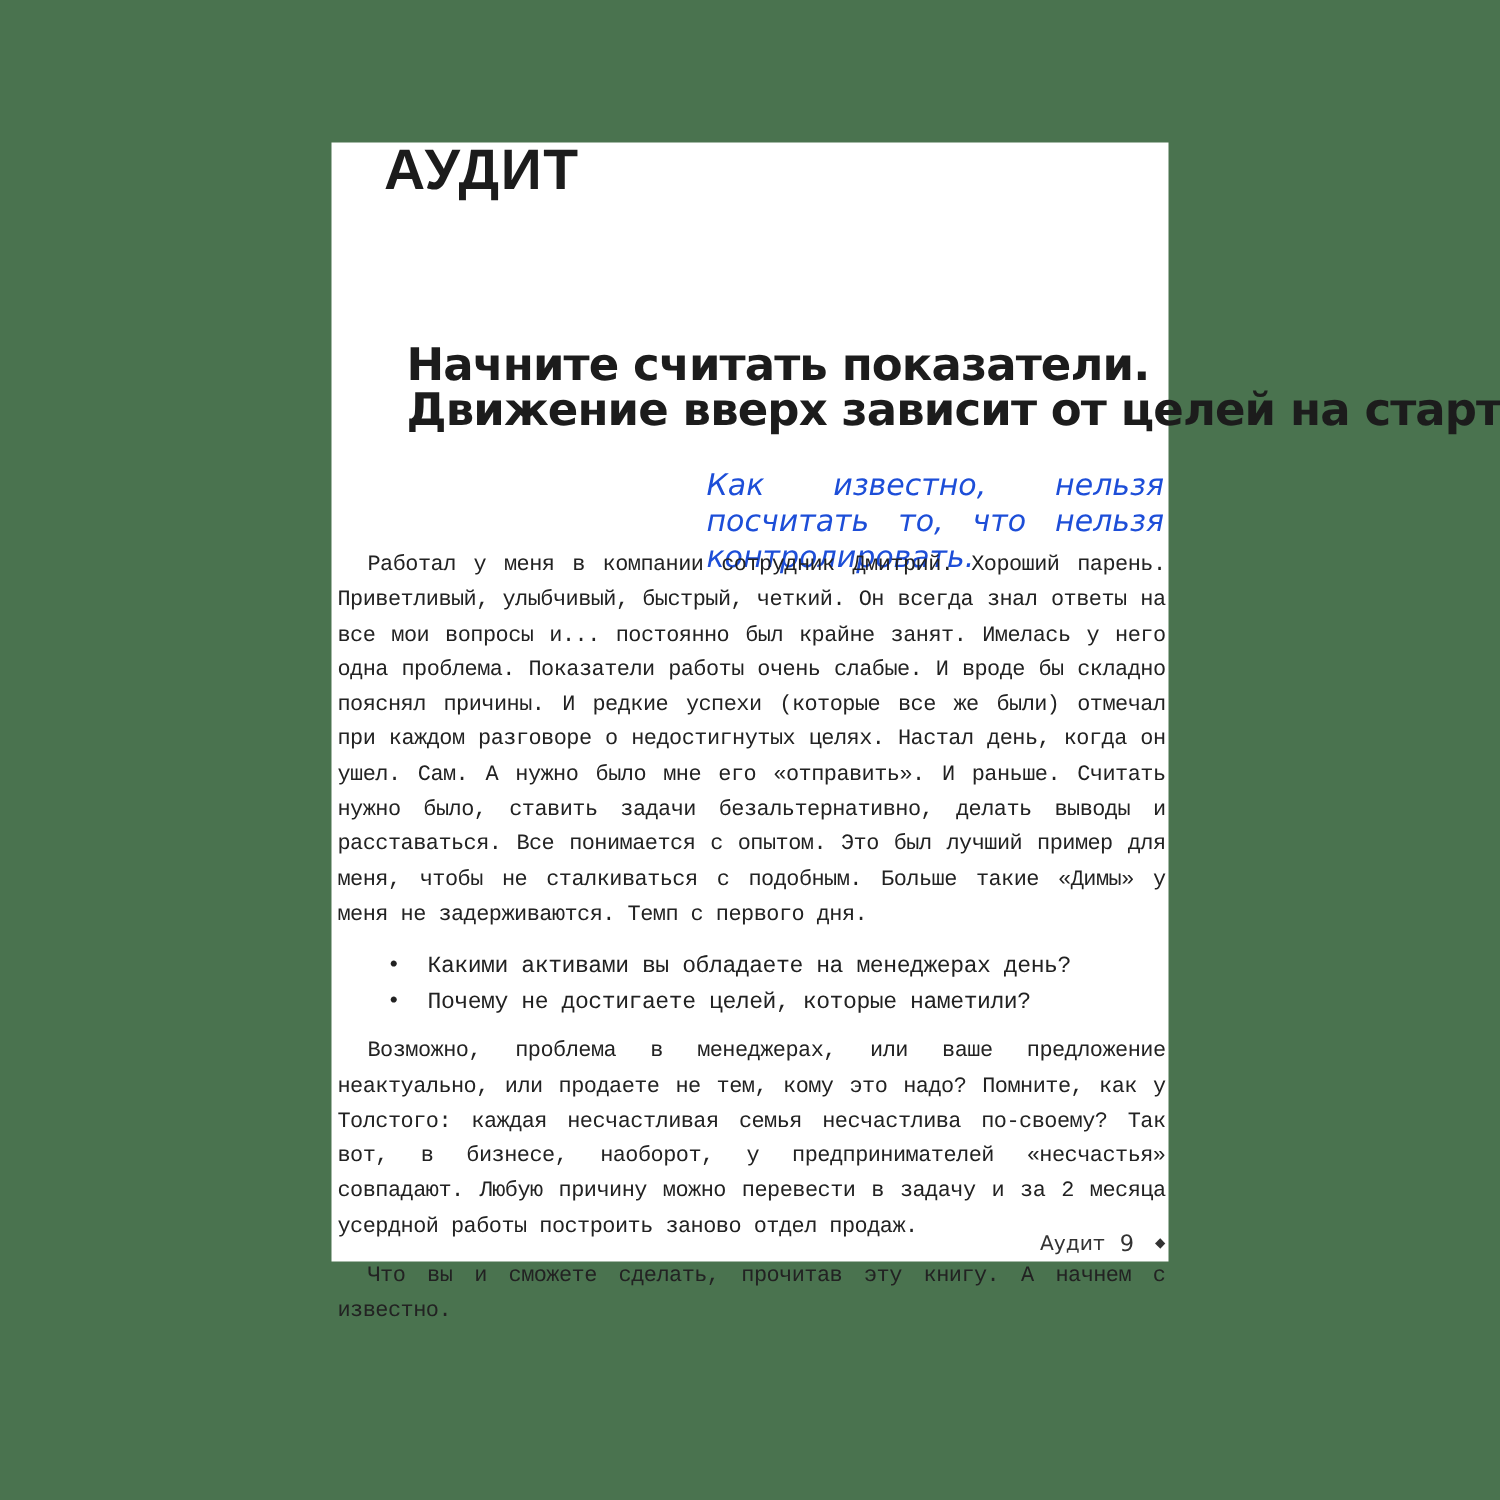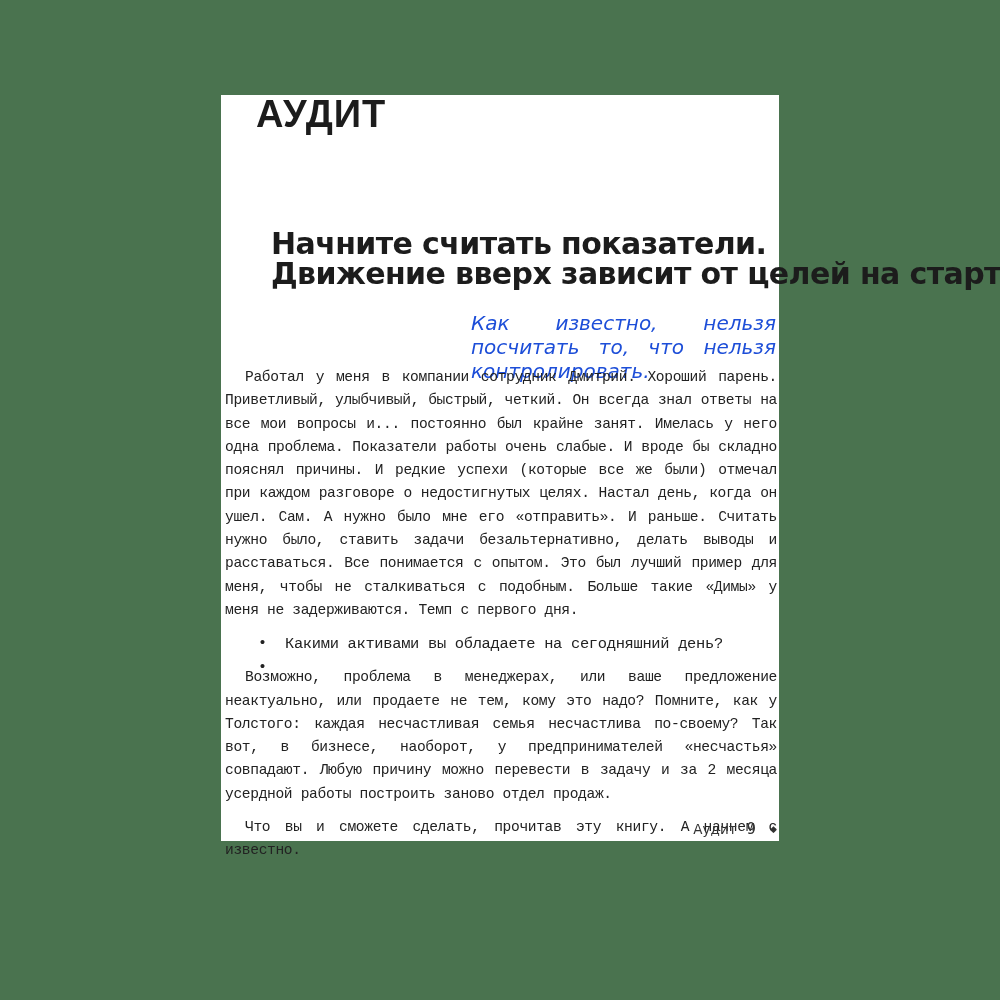--- a/index.html
+++ b/index.html
@@ -111,24 +111,25 @@
     <span>Движение вверх зависит от целей на старте</span>
   </h2>
 
   <div class="epigraph">Как известно, нельзя посчитать то, что нельзя контролировать.</div>
 
   <div class="body-text">
     <p class="last-line-left">Работал у меня в компании сотрудник Дмитрий. Хороший парень. Приветливый, улыбчивый, быстрый, четкий. Он всегда знал ответы на все мои вопросы и... постоянно был крайне занят. Имелась у него одна проблема. Показатели работы очень слабые. И вроде бы складно пояснял причины. И редкие успехи (которые все же были) отмечал при каждом разговоре о недостигнутых целях. Настал день, когда он ушел. Сам. А нужно было мне его «отправить». И раньше. Считать нужно было, ставить задачи безальтернативно, делать выводы и расставаться. Все понимается с опытом. Это был лучший пример для меня, чтобы не сталкиваться с подобным. Больше такие «Димы» у меня не задерживаются. Темп с первого дня.</p>
     <ul class="bullets">
       <li>
         <span class="bullet">•</span>
-        <span>Какими активами вы обладаете на сегодняшний день?</span>
+        <span>Какими активами вы обладаете на менеджерах день?</span>
       </li>
       <li>
         <span class="bullet">•</span>
+        <span>Почему не достигаете целей, которые наметили?</span>
       </li>
     </ul>
     <p class="last-line-left">Возможно, проблема в менеджерах, или ваше предложение неактуально, или продаете не тем, кому это надо? Помните, как у Толстого: каждая несчастливая семья несчастлива по-своему? Так вот, в бизнесе, наоборот, у предпринимателей «несчастья» совпадают. Любую причину можно перевести в задачу и за 2 месяца усердной работы построить заново отдел продаж.</p>
     <p class="last-line-left">Что вы и сможете сделать, прочитав эту книгу. А начнем с известно.</p>
   </div>
 
   <div class="footer">
     <span class="running-head">Аудит</span>
     <span class="page-number">9</span>
     <span class="diamond">◆</span>

